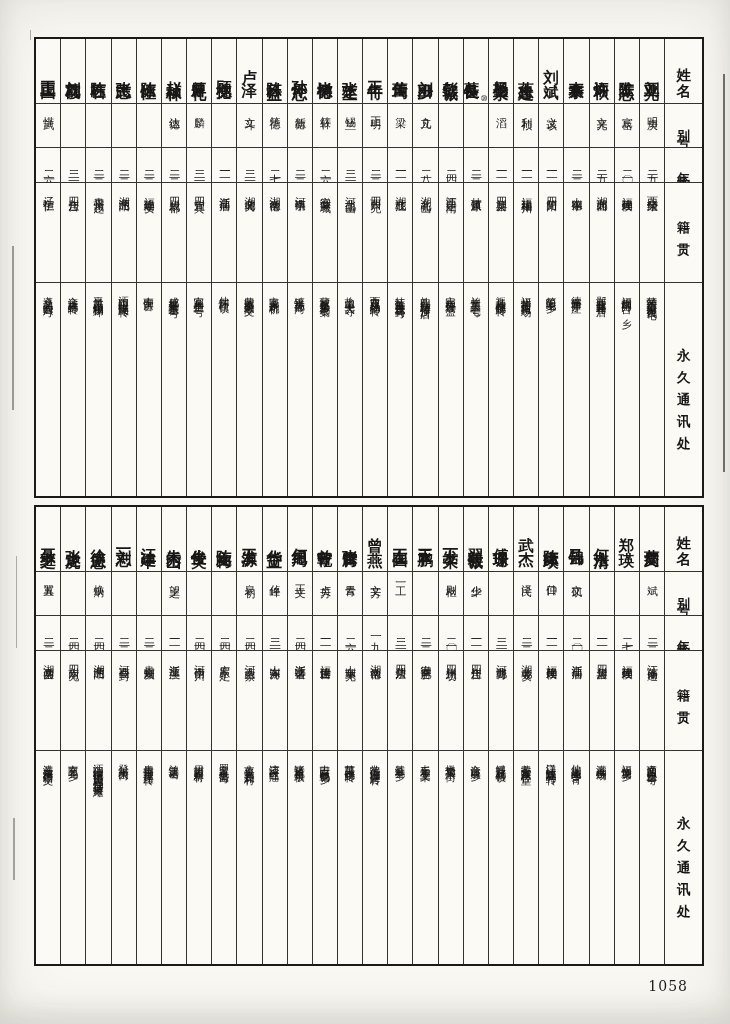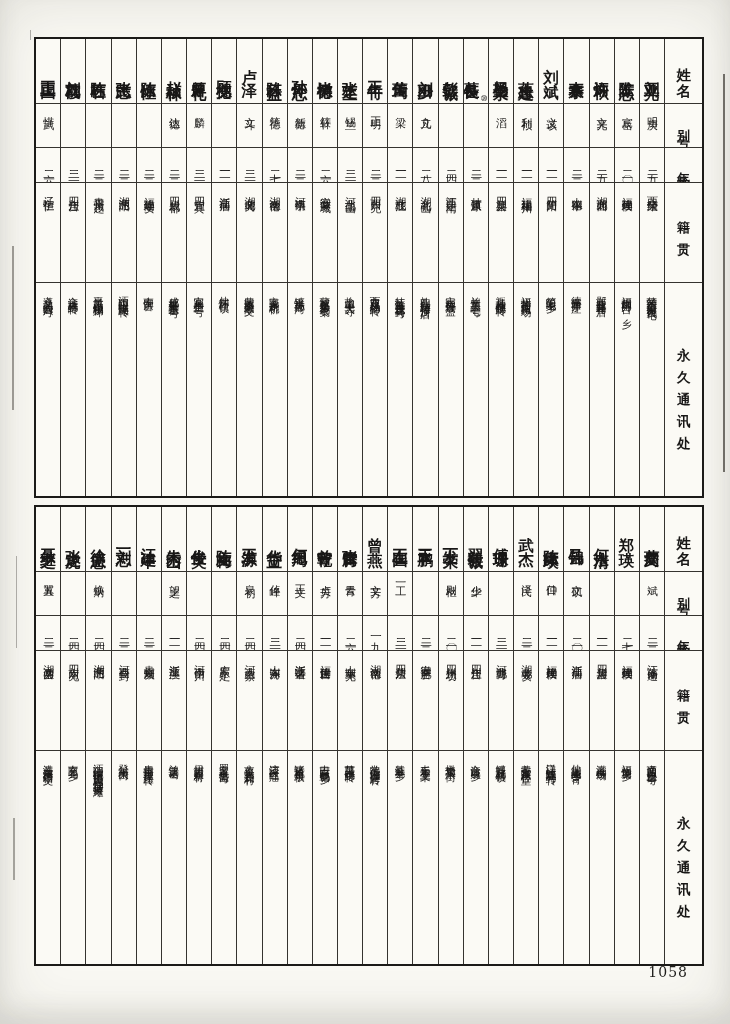--- a/index.html
+++ b/index.html
@@ -60,21 +60,21 @@
   }
   
   .hcol .t-name{font-size:14.5px;letter-spacing:14px;}
   .hcol .c-alias,.hcol .c-native{align-items:center;padding-top:0;}
   .hcol .t-alias{font-size:13px;font-weight:bold;letter-spacing:7px;}
   .hcol .t-age{font-size:13px;font-weight:bold;letter-spacing:3px;}
   .hcol .t-native{font-size:13px;font-weight:bold;letter-spacing:22px;}
   .hcol .c-addr{align-items:center;}
   .hcol .t-addr{font-size:13.5px;font-weight:bold;letter-spacing:22px;}
   .pageNum{
-    position:absolute;right:42px;bottom:44px;
+    position:absolute;right:42px;bottom:30px;
     font-size:14px;letter-spacing:1px;color:#1e1d1b;
     font-family:"DejaVu Serif","Liberation Serif",serif;
   }
   .artifact{position:absolute;background:#47443e;}
   .a1{right:5px;top:74px;width:2px;height:398px;opacity:.75;}
   .a2{left:12px;top:246px;width:2px;height:164px;opacity:.5;}
   .a3{left:16px;top:556px;width:1px;height:92px;opacity:.4;}
   .a4{left:13px;top:818px;width:2px;height:62px;opacity:.45;}
   .a5{left:30px;top:30px;width:1px;height:10px;opacity:.4;}
 </style>

